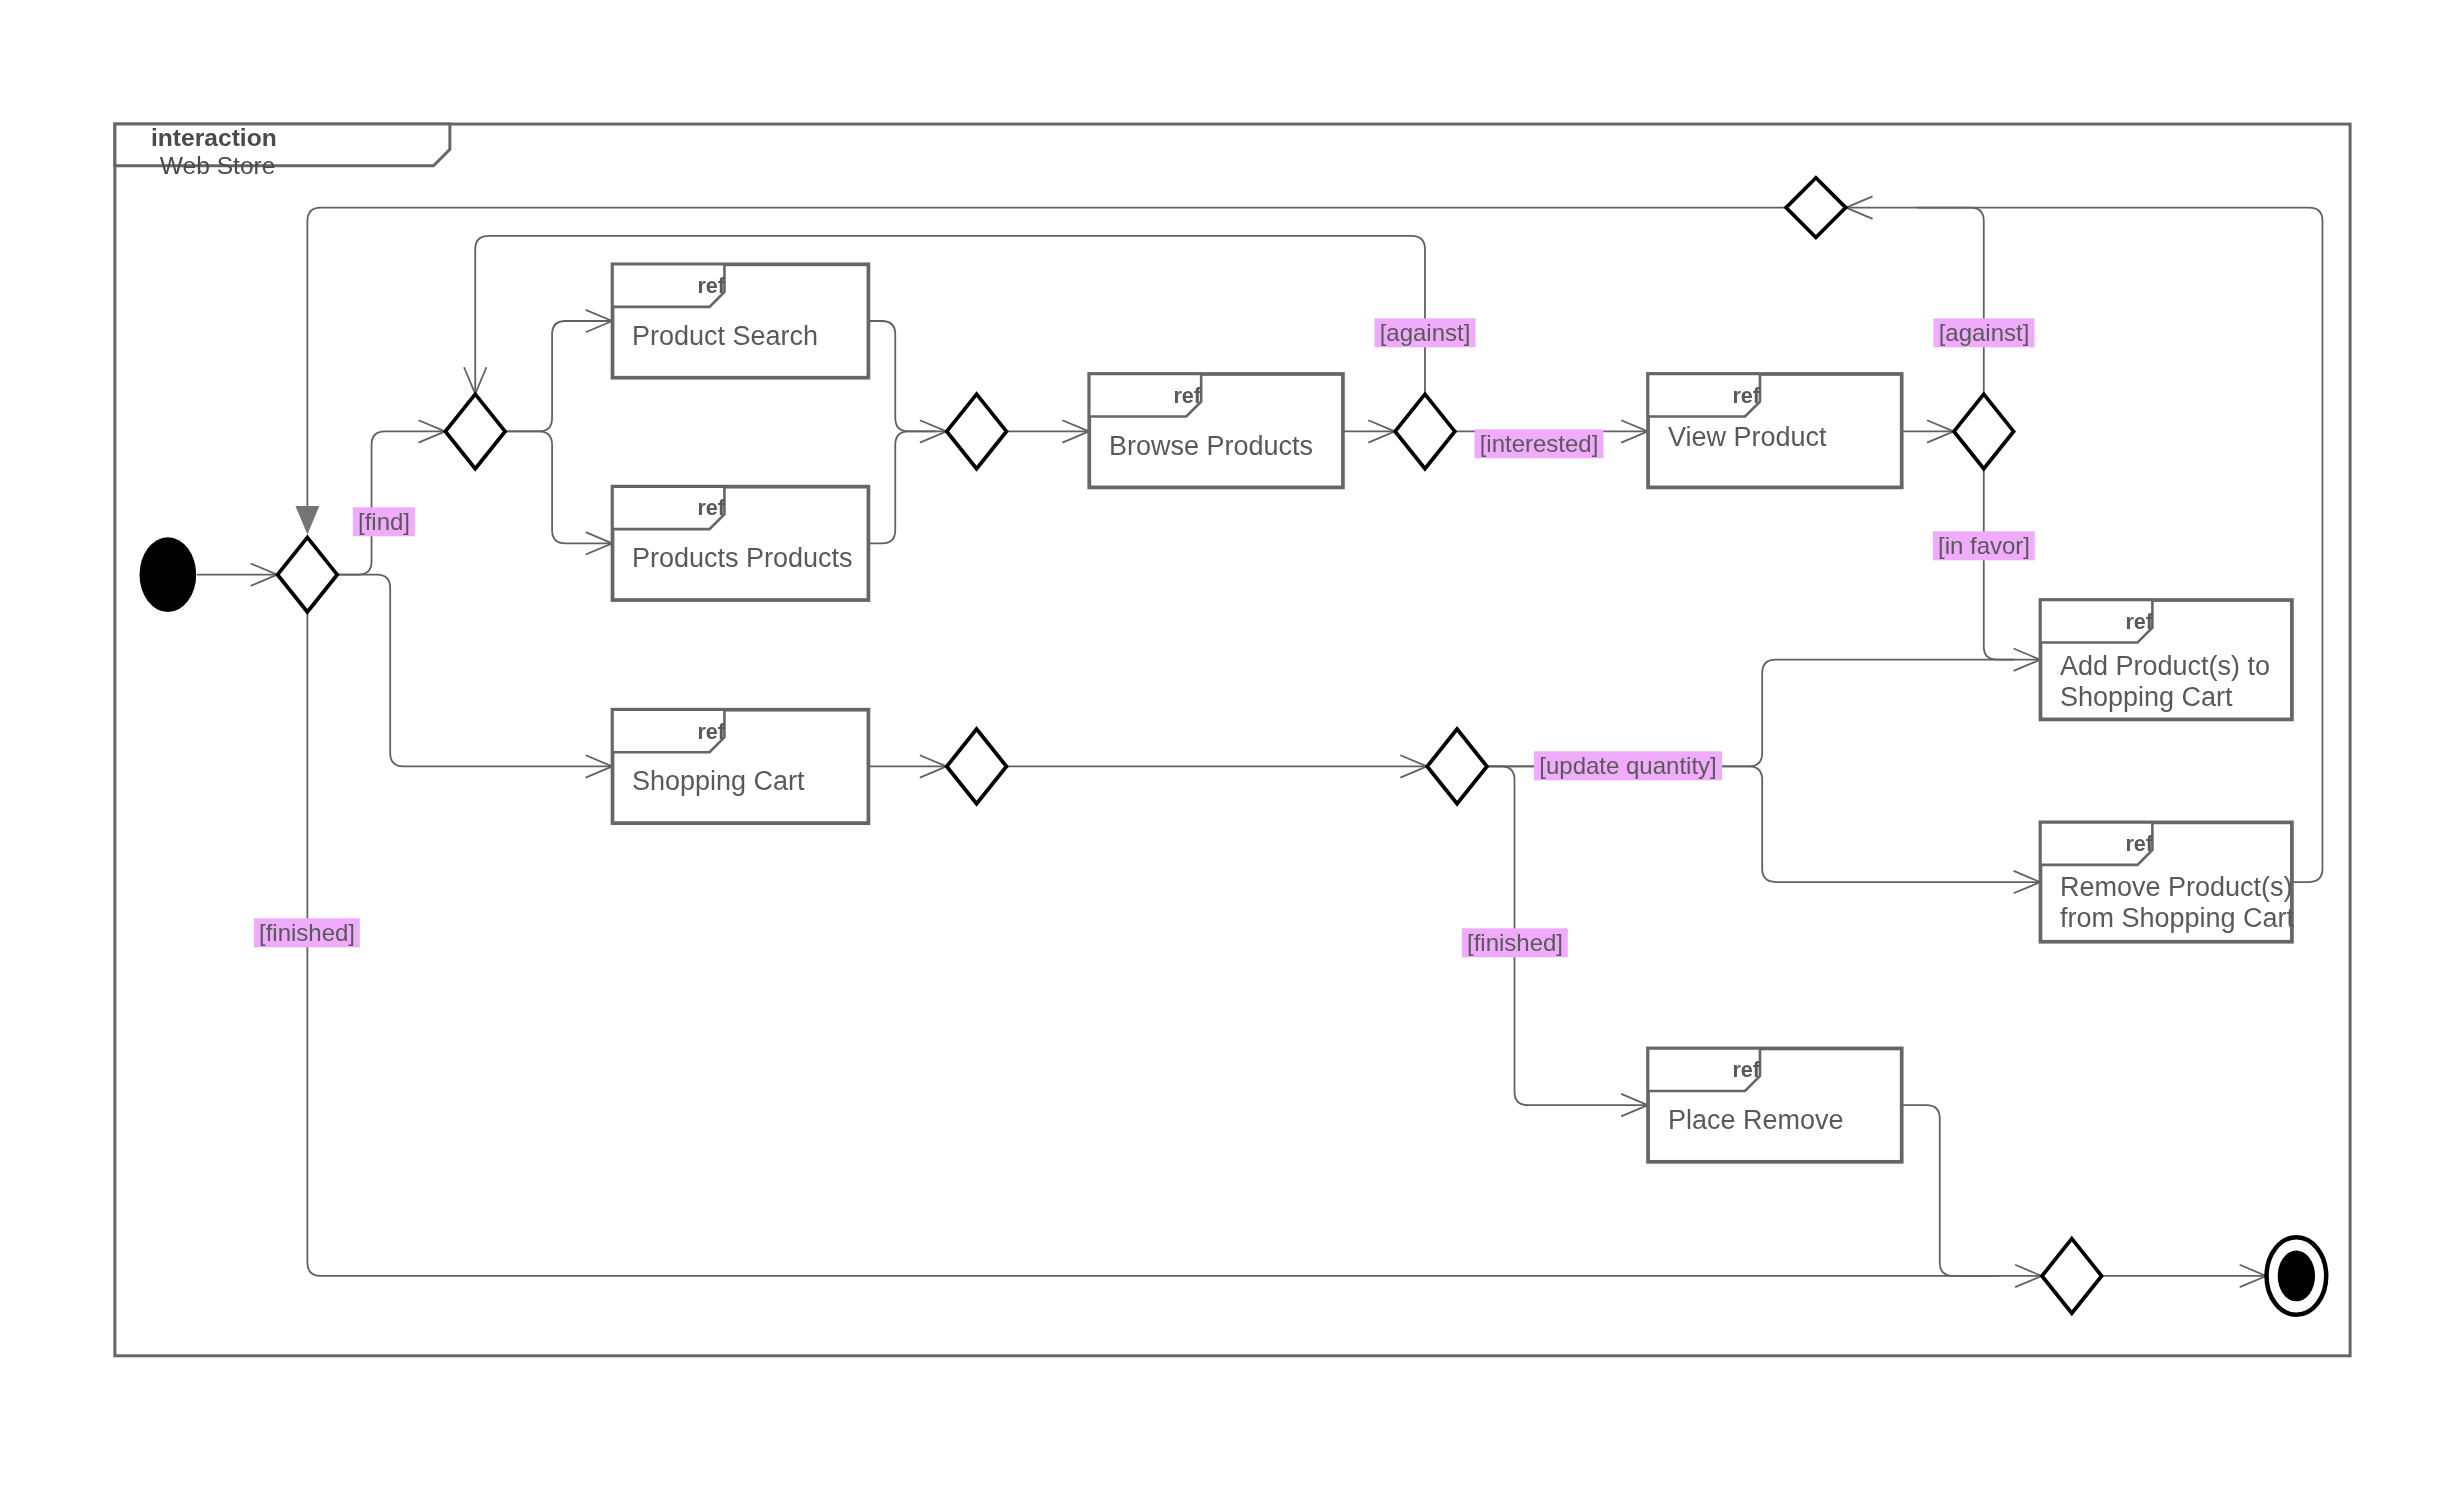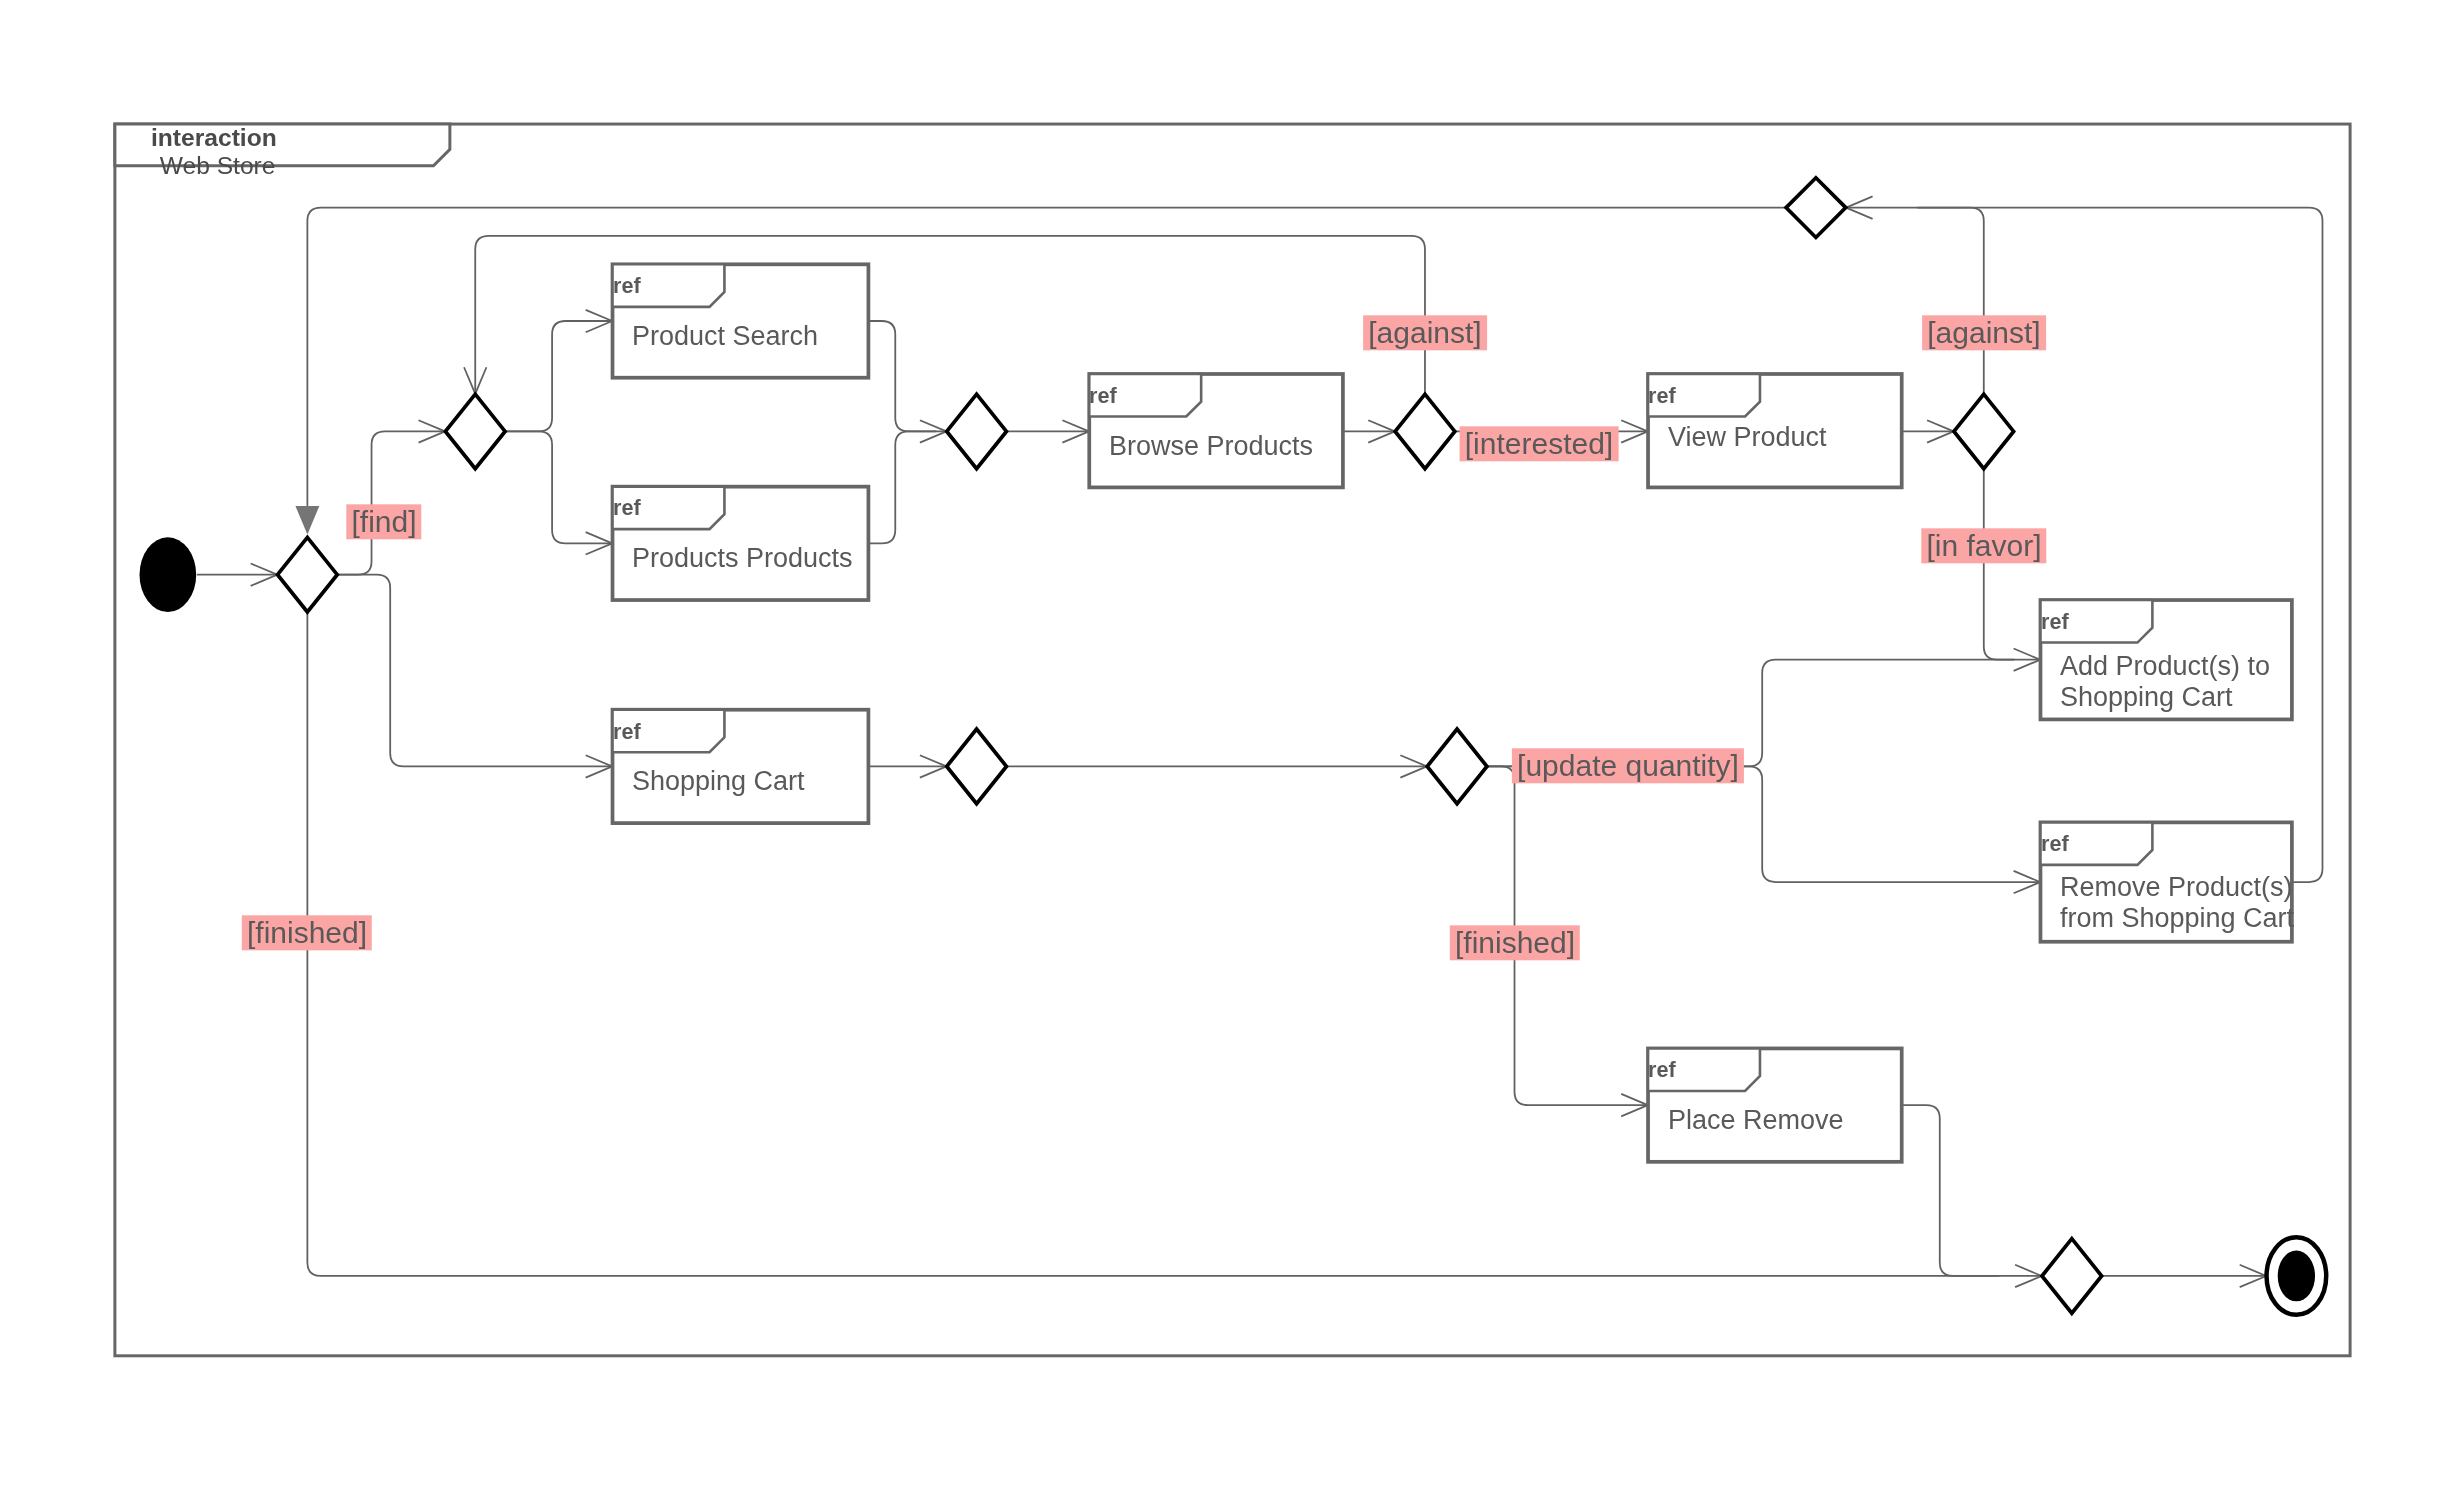--- a/index.html
+++ b/index.html
@@ -5,24 +5,24 @@
   :root{
     --edge:#616161; --border:#666666; --text:#595959; --diamond:#000000; --title:#4a4a4a;
   }
   html,body{margin:0;padding:0;background:#ffffff;}
   body{font-family:"Liberation Sans","DejaVu Sans",sans-serif;}
   .canvas{position:relative;width:2462px;height:1500px;background:#fff;overflow:hidden;}
   .canvas svg{position:absolute;left:0;top:0;}
   .frame-title{position:absolute;left:151px;top:124px;height:42px;display:flex;align-items:center;
     font-size:24.6px;color:var(--title);flex-direction:column;}
   .frame-title .kw{font-weight:bold;margin-right:7.5px;}
-  .ref-tag{position:absolute;width:112px;text-align:left;font-weight:bold;font-size:21.6px;color:var(--text);}
+  .ref-tag{position:absolute;width:112px;text-align:right;font-weight:bold;font-size:21.6px;color:var(--text);}
   .node-label{position:absolute;font-size:27px;line-height:31px;color:var(--text);}
-  .guard{position:absolute;transform:translate(-50%,-50%);font-size:30px;color:var(--text);
-    background:#fca5a5;padding:0.7px 5.2px;}
+  .guard{position:absolute;transform:translate(-50%,-50%);font-size:24px;color:var(--text);
+    background:#f0abfc;padding:0.7px 5.2px;}
 </style>
 </head>
 <body>
 
 <div class="canvas">
 
 <svg width="2462" height="1500" viewBox="0 0 3300 2010">
   <defs>
     <marker id="ar" viewBox="0 0 44 40" refX="38" refY="20" markerWidth="44" markerHeight="40" orient="auto" markerUnits="userSpaceOnUse">
       <path d="M2,5 L40,21 M2,35 L40,19" fill="none" stroke="#616161" stroke-width="2.4"></path>

